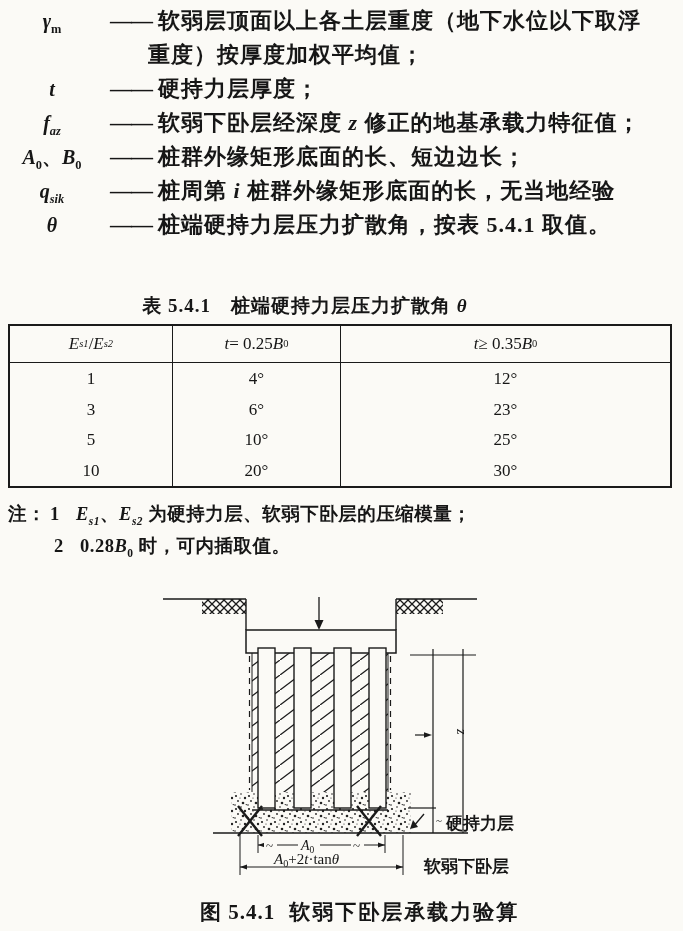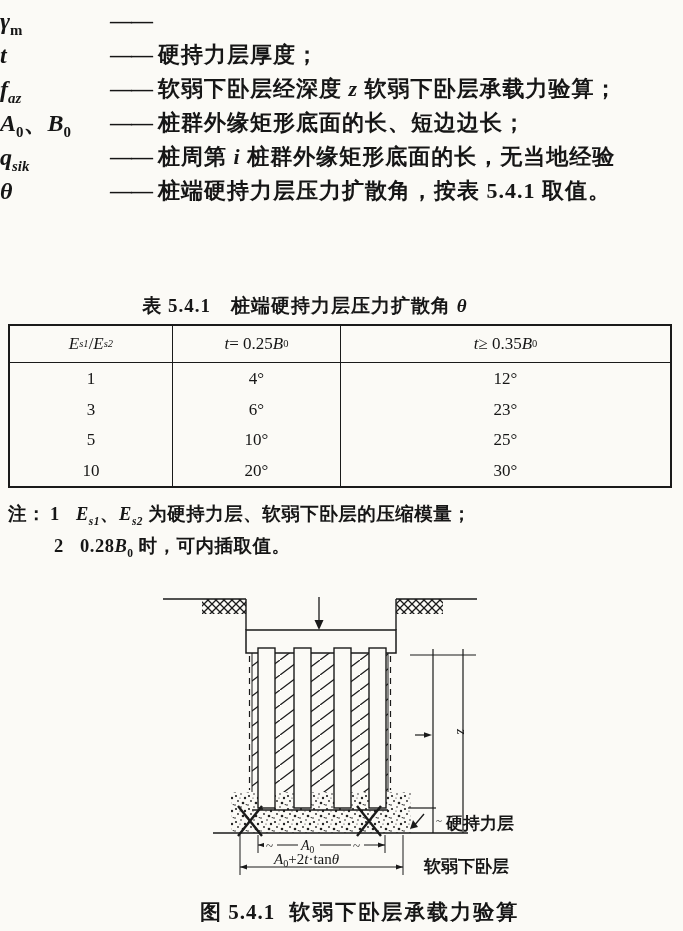--- a/index.html
+++ b/index.html
@@ -6,21 +6,21 @@
   body{
     width:683px;height:931px;position:relative;overflow:hidden;
     background:#fbfaf6;color:#161616;
     font-family:"Liberation Serif","DejaVu Serif",serif;
   }
   sub{font-size:62%;line-height:0;}
   .it{font-style:italic;}
   
   .defs{position:absolute;top:4px;left:0;width:678px;}
   .def-row{display:flex;align-items:flex-start;font-size:22px;font-weight:bold;line-height:34px;letter-spacing:1px;}
-  .def-sym{width:104px;text-align:left;font-weight:bold;font-size:24px;letter-spacing:0;white-space:nowrap;}
+  .def-sym{width:104px;text-align:center;font-weight:bold;font-size:20px;letter-spacing:0;white-space:nowrap;}
   .def-dash{width:54px;text-align:center;letter-spacing:-1px;font-weight:bold;flex:none;}
   .def-text{flex:1;}
   .def-line{line-height:34px;}
   .def-line.cont{margin-left:-10px;}
   
   .table-title{position:absolute;top:293px;left:0;width:610px;text-align:center;
     font-size:19px;font-weight:bold;letter-spacing:1px;}
   .dtable{position:absolute;top:324px;left:8px;width:660px;height:160px;
     border:2.5px solid #1a1a1a;display:grid;
     grid-template-columns:163px 168px auto;grid-template-rows:37px auto;
@@ -46,34 +46,36 @@
   svg text{fill:#161616;}
 </style>
 </head>
 <body>
 
 <div class="defs" id="defs">
     <div class="def-row">
       <span class="def-sym"><span class="it">γ</span><sub>m</sub></span>
       <span class="def-dash">——</span>
       <div class="def-text">
+        <div class="def-line"><span>软弱层顶面以上各土层重度（地下水位以下取浮</span></div>
+        <div class="def-line cont"><span>重度）按厚度加权平均值；</span></div>
       </div>
     </div>
     <div class="def-row">
       <span class="def-sym"><span class="it">t</span></span>
       <span class="def-dash">——</span>
       <div class="def-text">
         <div class="def-line"><span>硬持力层厚度；</span></div>
       </div>
     </div>
     <div class="def-row">
       <span class="def-sym"><span class="it">f</span><sub class="it">az</sub></span>
       <span class="def-dash">——</span>
       <div class="def-text">
-        <div class="def-line"><span>软弱下卧层经深度 </span><span class="it">z</span><span> 软弱下卧层承载力验算；</span></div>
+        <div class="def-line"><span>软弱下卧层经深度 </span><span class="it">z</span><span> 修正的地基承载力特征值；</span></div>
       </div>
     </div>
     <div class="def-row">
       <span class="def-sym"><span class="it">A</span><sub>0</sub><span>、</span><span class="it">B</span><sub>0</sub></span>
       <span class="def-dash">——</span>
       <div class="def-text">
         <div class="def-line"><span>桩群外缘矩形底面的长、短边边长；</span></div>
       </div>
     </div>
     <div class="def-row">

